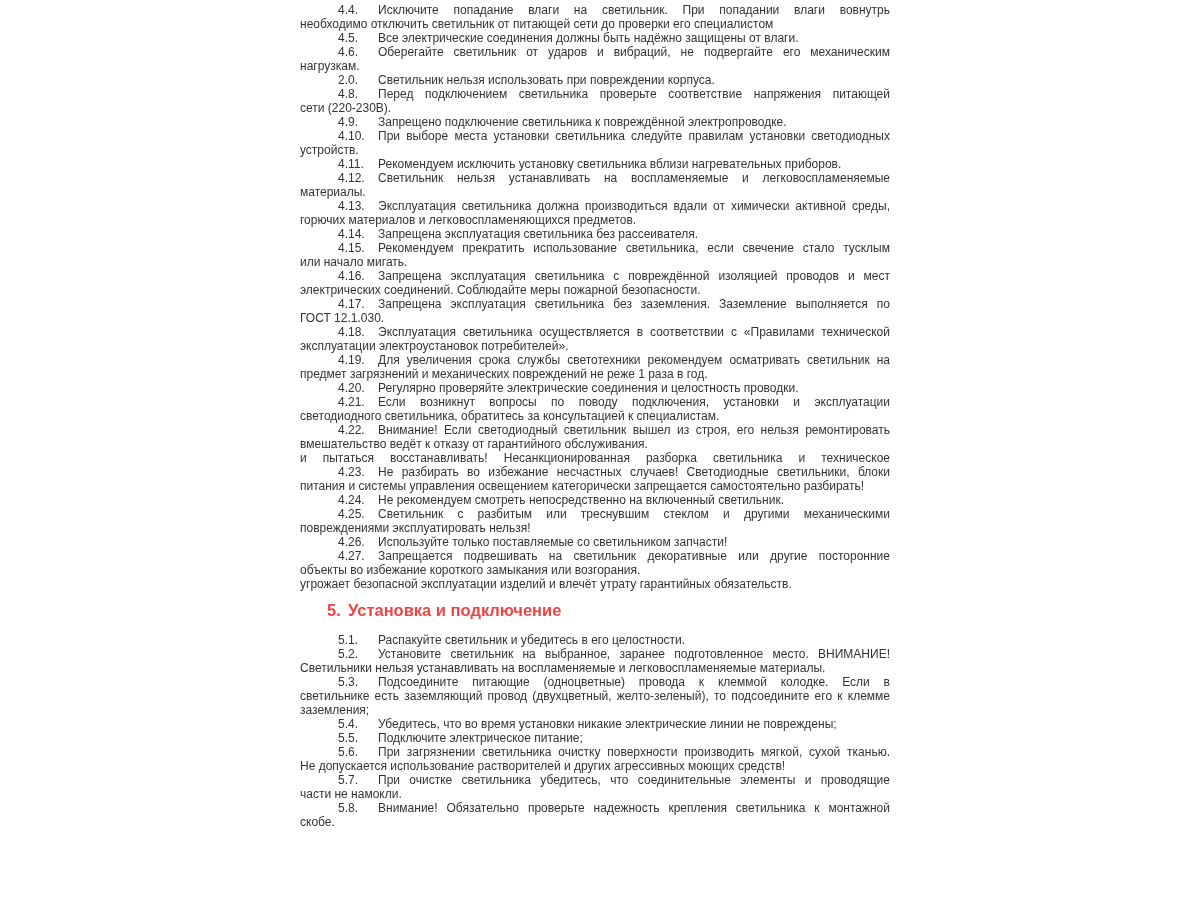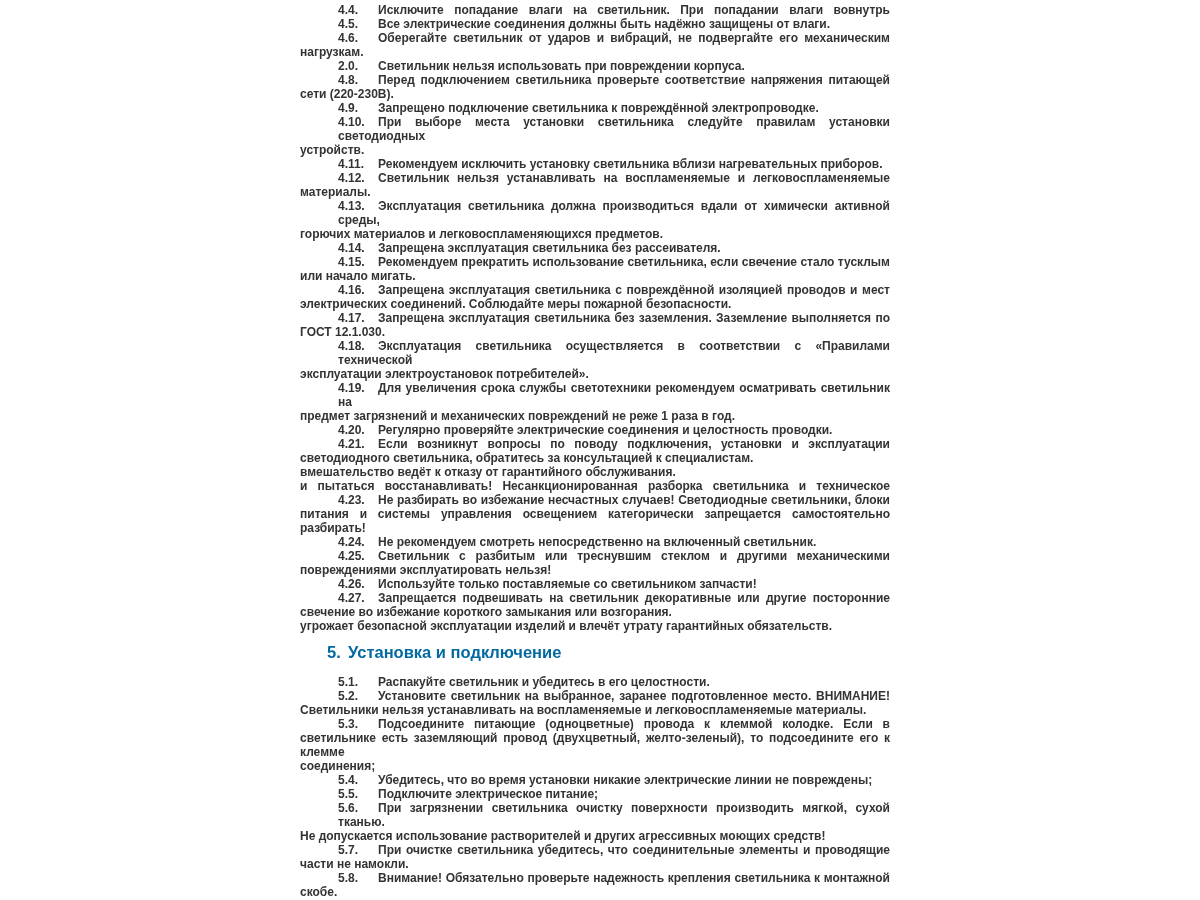--- a/index.html
+++ b/index.html
@@ -20,52 +20,52 @@
     top: 3px;
     width: 590px;
     font-size: 12px;
     line-height: 14px;
     color: #333333;
   }
   .line {
     text-align: justify;
     text-align-last: justify;
     min-height: 14px;
-    font-weight: bold;
   }
   .line.last {
     text-align-last: left;
   }
   .line.first {
     padding-left: 38px;
   }
   .num {
     display: inline-block;
     width: 40px;
   }
   .heading {
     font-weight: bold;
     font-size: 16.5px;
     line-height: 20px;
     margin: 9px 0 13px 0;
     padding-left: 27px;
-    color: #0369a1;
+    color: #ef4444;
     text-align: left;
   }
   .hnum {
     display: inline-block;
     width: 21px;
   }
 </style>
 </head>
 <body>
 
 <div class="doc">
   <div id="section-4-list">
       <div class="line first"><span class="num">4.4.</span><span>Исключите попадание влаги на светильник. При попадании влаги вовнутрь</span></div>
+      <div class="line last">необходимо отключить светильник от питающей сети до проверки его специалистом</div>
       <div class="line first last"><span class="num">4.5.</span><span>Все электрические соединения должны быть надёжно защищены от влаги.</span></div>
       <div class="line first"><span class="num">4.6.</span><span>Оберегайте светильник от ударов и вибраций, не подвергайте его механическим</span></div>
       <div class="line last">нагрузкам.</div>
       <div class="line first last"><span class="num">2.0.</span><span>Светильник нельзя использовать при повреждении корпуса.</span></div>
       <div class="line first"><span class="num">4.8.</span><span>Перед подключением светильника проверьте соответствие напряжения питающей</span></div>
       <div class="line last">сети (220-230В).</div>
       <div class="line first last"><span class="num">4.9.</span><span>Запрещено подключение светильника к повреждённой электропроводке.</span></div>
       <div class="line first"><span class="num">4.10.</span><span>При выборе места установки светильника следуйте правилам установки светодиодных</span></div>
       <div class="line last">устройств.</div>
       <div class="line first last"><span class="num">4.11.</span><span>Рекомендуем исключить установку светильника вблизи нагревательных приборов.</span></div>
@@ -80,44 +80,45 @@
       <div class="line last">электрических соединений. Соблюдайте меры пожарной безопасности.</div>
       <div class="line first"><span class="num">4.17.</span><span>Запрещена эксплуатация светильника без заземления. Заземление выполняется по</span></div>
       <div class="line last">ГОСТ 12.1.030.</div>
       <div class="line first"><span class="num">4.18.</span><span>Эксплуатация светильника осуществляется в соответствии с «Правилами технической</span></div>
       <div class="line last">эксплуатации электроустановок потребителей».</div>
       <div class="line first"><span class="num">4.19.</span><span>Для увеличения срока службы светотехники рекомендуем осматривать светильник на</span></div>
       <div class="line last">предмет загрязнений и механических повреждений не реже 1 раза в год.</div>
       <div class="line first last"><span class="num">4.20.</span><span>Регулярно проверяйте электрические соединения и целостность проводки.</span></div>
       <div class="line first"><span class="num">4.21.</span><span>Если возникнут вопросы по поводу подключения, установки и эксплуатации</span></div>
       <div class="line last">светодиодного светильника, обратитесь за консультацией к специалистам.</div>
+      <div class="line first"><span class="num">4.22.</span><span>Внимание! Если светодиодный светильник вышел из строя, его нельзя ремонтировать</span></div>
       <div class="line last">вмешательство ведёт к отказу от гарантийного обслуживания.</div>
       <div class="line">и пытаться восстанавливать! Несанкционированная разборка светильника и техническое</div>
       <div class="line first"><span class="num">4.23.</span><span>Не разбирать во избежание несчастных случаев! Светодиодные светильники, блоки</span></div>
       <div class="line last">питания и системы управления освещением категорически запрещается самостоятельно разбирать!</div>
       <div class="line first last"><span class="num">4.24.</span><span>Не рекомендуем смотреть непосредственно на включенный светильник.</span></div>
       <div class="line first"><span class="num">4.25.</span><span>Светильник с разбитым или треснувшим стеклом и другими механическими</span></div>
       <div class="line last">повреждениями эксплуатировать нельзя!</div>
       <div class="line first last"><span class="num">4.26.</span><span>Используйте только поставляемые со светильником запчасти!</span></div>
       <div class="line first"><span class="num">4.27.</span><span>Запрещается подвешивать на светильник декоративные или другие посторонние</span></div>
-      <div class="line last">свечение во избежание короткого замыкания или возгорания.</div>
+      <div class="line last">объекты во избежание короткого замыкания или возгорания.</div>
       <div class="line last">угрожает безопасной эксплуатации изделий и влечёт утрату гарантийных обязательств.</div>
     </div>
 
   <div class="heading">
     <span class="hnum">5.</span><span>Установка и подключение</span>
   </div>
 
   <div id="section-5-list">
       <div class="line first last"><span class="num">5.1.</span><span>Распакуйте светильник и убедитесь в его целостности.</span></div>
       <div class="line first"><span class="num">5.2.</span><span>Установите светильник на выбранное, заранее подготовленное место. ВНИМАНИЕ!</span></div>
       <div class="line last">Светильники нельзя устанавливать на воспламеняемые и легковоспламеняемые материалы.</div>
       <div class="line first"><span class="num">5.3.</span><span>Подсоедините питающие (одноцветные) провода к клеммой колодке. Если в</span></div>
       <div class="line">светильнике есть заземляющий провод (двухцветный, желто-зеленый), то подсоедините его к клемме</div>
-      <div class="line last">соединения;</div>
+      <div class="line last">заземления;</div>
       <div class="line first last"><span class="num">5.4.</span><span>Убедитесь, что во время установки никакие электрические линии не повреждены;</span></div>
       <div class="line first last"><span class="num">5.5.</span><span>Подключите электрическое питание;</span></div>
       <div class="line first"><span class="num">5.6.</span><span>При загрязнении светильника очистку поверхности производить мягкой, сухой тканью.</span></div>
       <div class="line last">Не допускается использование растворителей и других агрессивных моющих средств!</div>
       <div class="line first"><span class="num">5.7.</span><span>При очистке светильника убедитесь, что соединительные элементы и проводящие</span></div>
       <div class="line last">части не намокли.</div>
       <div class="line first"><span class="num">5.8.</span><span>Внимание! Обязательно проверьте надежность крепления светильника к монтажной</span></div>
       <div class="line last">скобе.</div>
     </div>
 </div>

